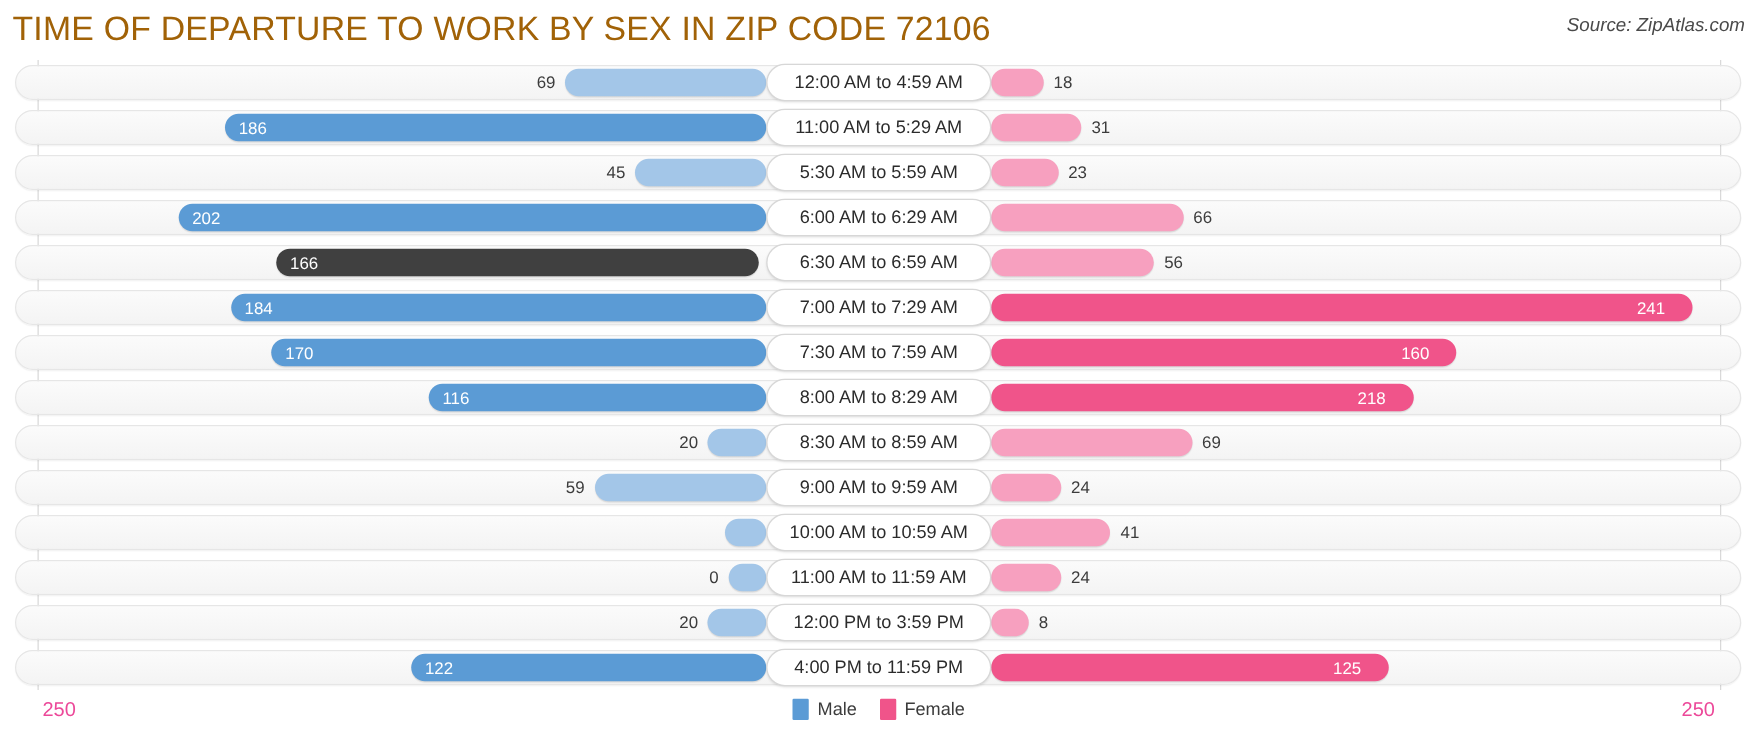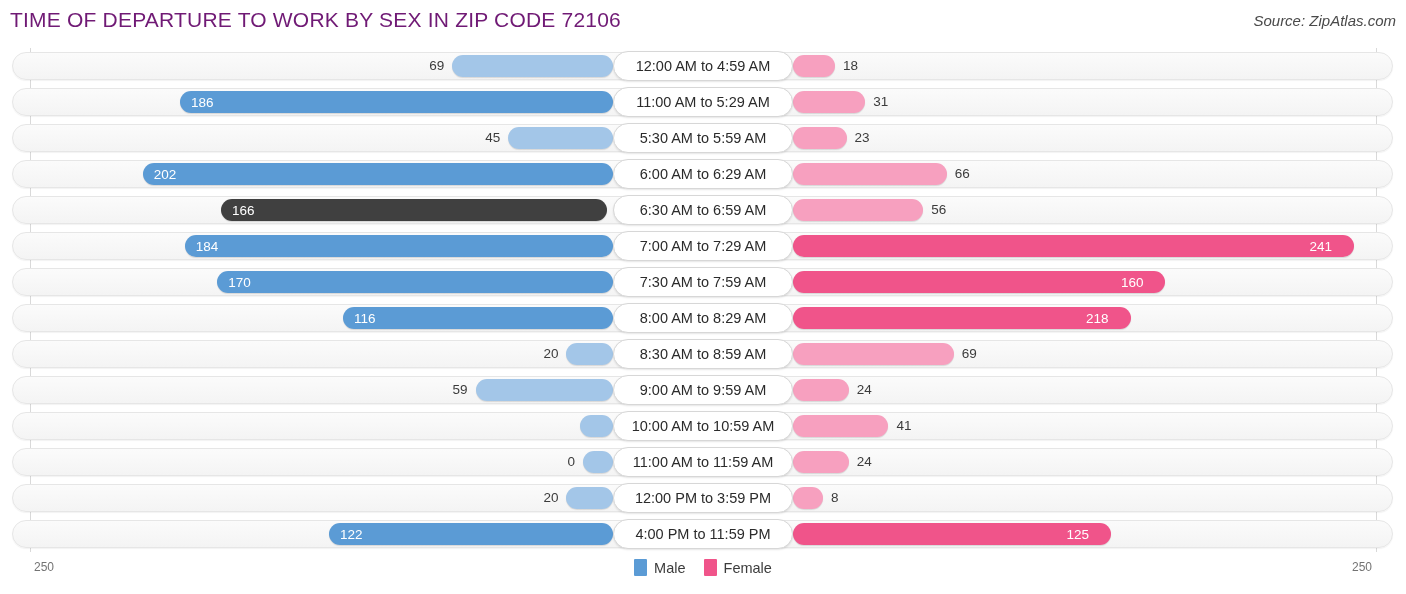--- a/index.html
+++ b/index.html
@@ -20,23 +20,23 @@
   .header {
     position: absolute;
     top: 0; left: 0;
     width: 1406px;
     height: 42px;
   }
   .chart-title {
     position: absolute;
     left: 10px;
     top: 8px;
-    font-size: 21px;
+    font-size: 27px;
     letter-spacing: 0.2px;
-    color: #701a75;
+    color: #a16207;
     white-space: nowrap;
     text-align: center;
   }
   .source {
     position: absolute;
     right: 10px;
     top: 12px;
     font-size: 15px;
     font-style: italic;
     color: #4a4a4a;
@@ -137,22 +137,22 @@
   .footer {
     position: absolute;
     left: 0;
     top: 556px;
     width: 1406px;
     height: 38px;
   }
   .axis-val {
     position: absolute;
     top: 4px;
-    font-size: 12px;
-    color: #737373;
+    font-size: 16px;
+    color: #ec4899;
   }
   .axis-val-left  { left: 34px; }
   .axis-val-right { right: 34px; }
 
   .legend {
     position: absolute;
     left: 0;
     top: 3px;
     width: 1406px;
     display: flex;

